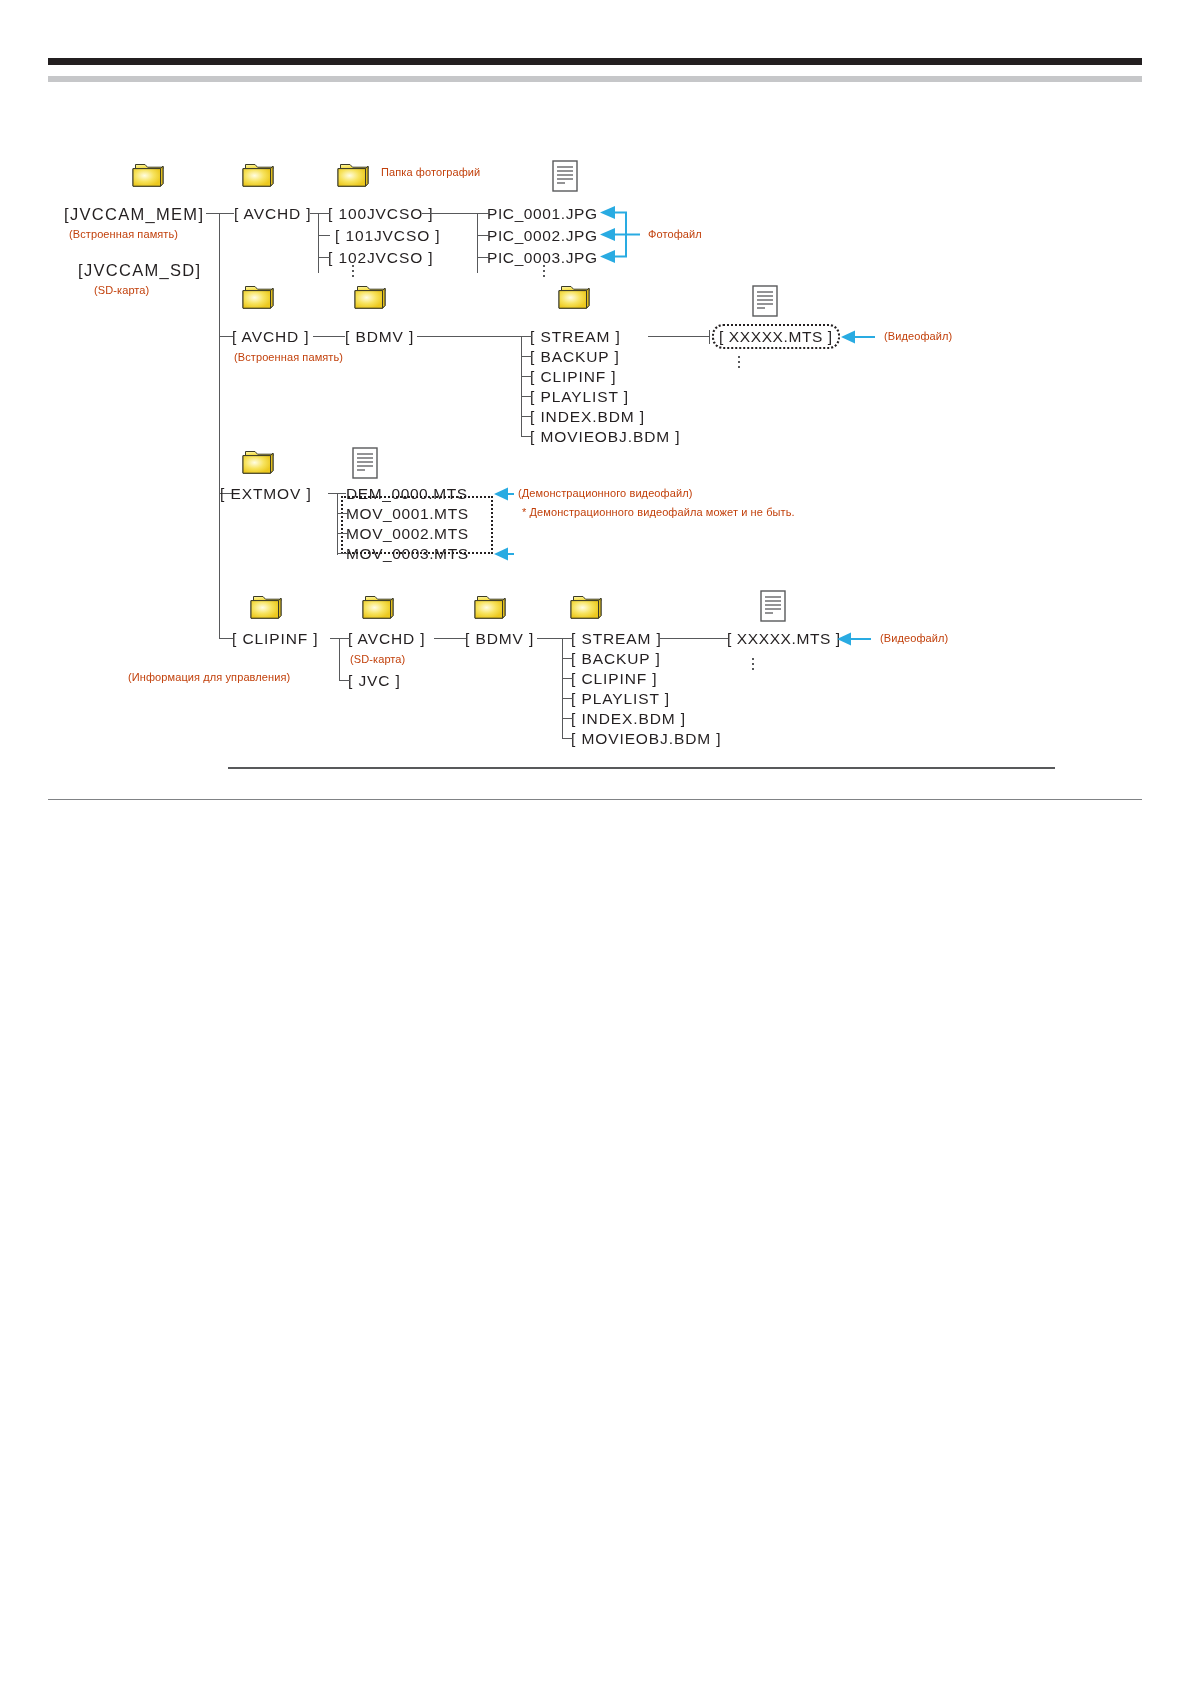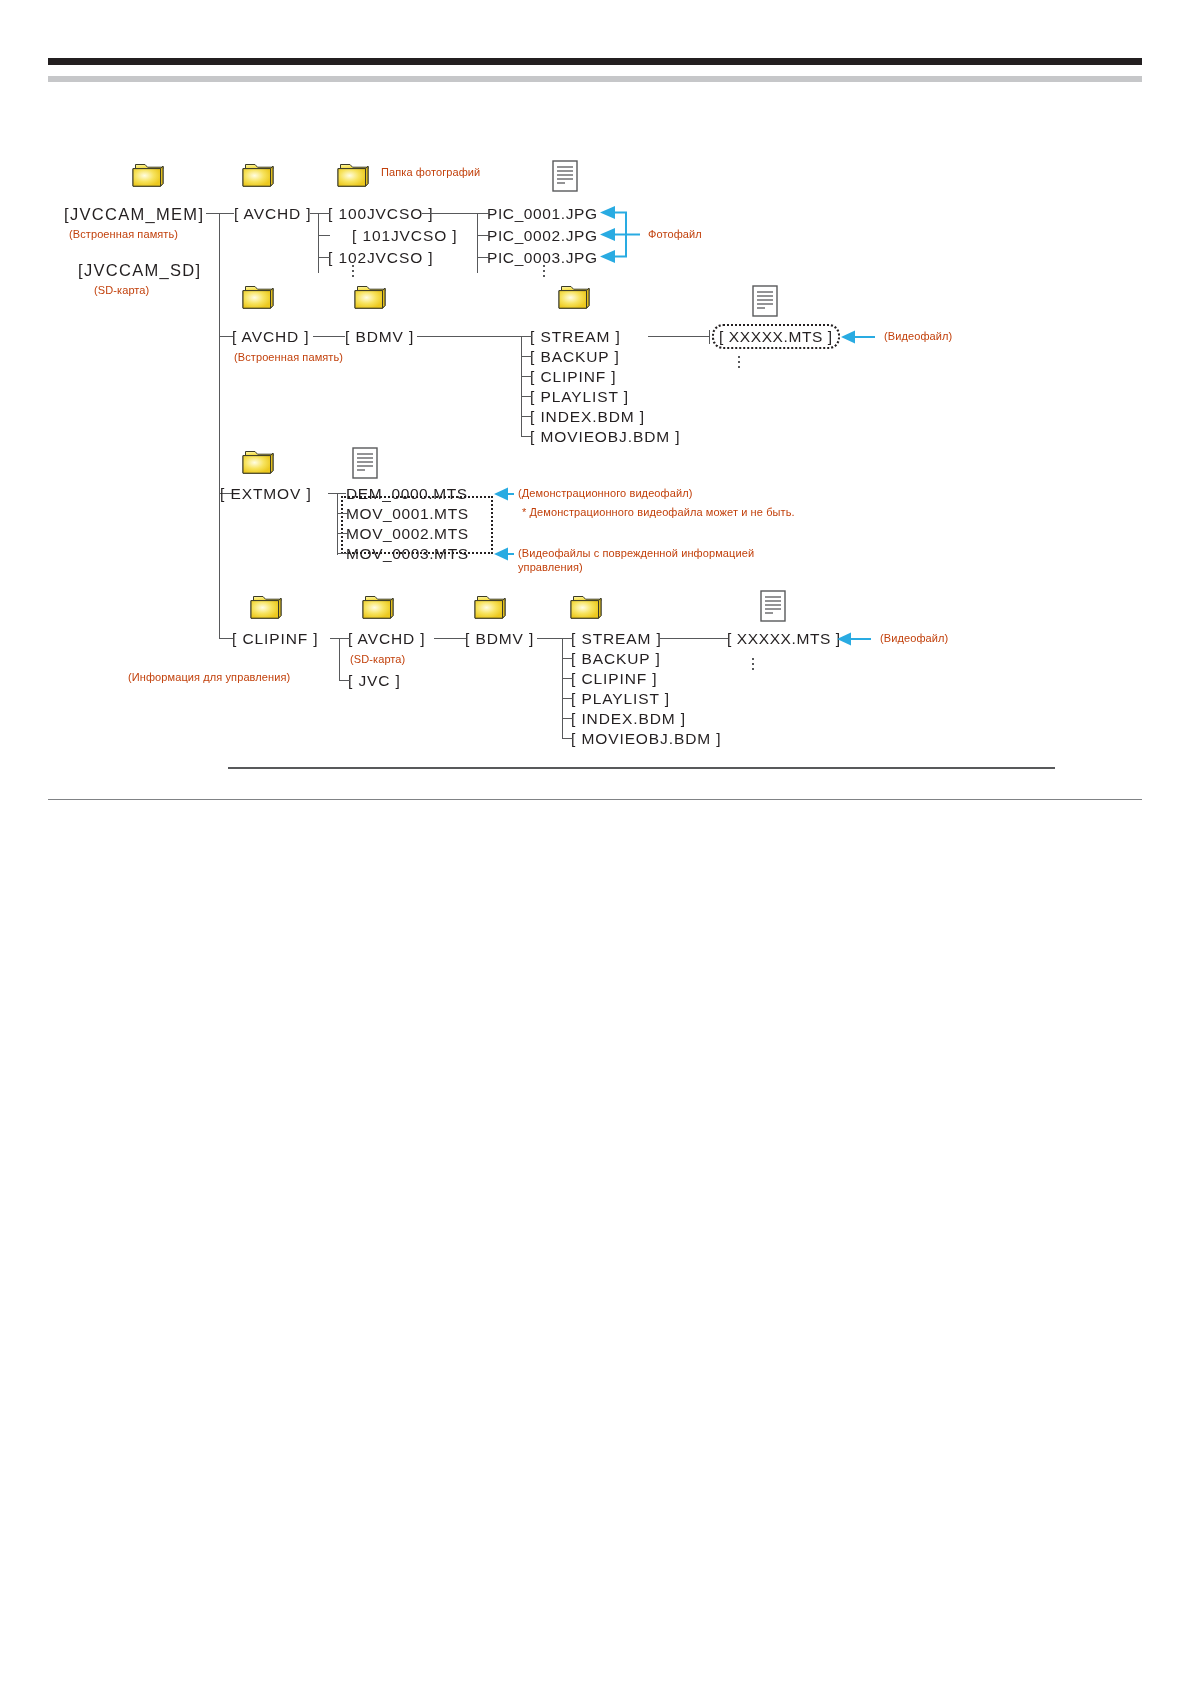--- a/index.html
+++ b/index.html
@@ -217,21 +217,21 @@
   <div class="ln v" style="left:219px; top:213px; height:425px;"></div>
 
   <div class="node" style="left:234px; top:206px;">[ AVCHD ]</div>
 
   <div class="ln h" style="left:310px; top:213px; width:18px;"></div>
   <div class="ln v" style="left:318px; top:213px; height:60px;"></div>
 
   <div class="node" style="left:328px; top:206px;">[ 100JVCSO ]</div>
   <div class="ln h" style="left:318px; top:213px; width:12px;"></div>
 
-  <div class="node" style="left:336px; top:228px;margin-left:16px;">[ 101JVCSO ]</div>
+  <div class="node" style="left:319px; top:228px;margin-left:16px;">[ 101JVCSO ]</div>
   <div class="ln h" style="left:318px; top:235px; width:12px;"></div>
 
   <div class="node" style="left:328px; top:250px;">[ 102JVCSO ]</div>
   <div class="ln h" style="left:318px; top:257px; width:12px;"></div>
 
   <div class="vdots" style="left:352px; top:265px;">
     <i></i>
       <i></i>
       <i></i>
   </div>
@@ -376,21 +376,20 @@
   </div>
   <div class="note" style="left:518px; top:487px;">(Демонстрационного видеофайл)</div>
   <div class="note" style="left:522px; top:506px;">* Демонстрационного видеофайла может и не быть.</div>
 
   <div class="arrow" style="left:494px; top:546px;">
     <svg width="22" height="16">
       <path d="M0,8 L14,1.5 L14,14.5 Z" fill="#29abe2"></path>
       <line x1="13" y1="8" x2="20" y2="8" stroke="#29abe2" stroke-width="2"></line>
     </svg>
   </div>
-  <div class="note wrap" style="left:518px; top:547px; width:300px;">(Видеофайлы с поврежденной информацией управления)</div>
 
   <div class="folder" style="left:248px; top:592px;">
     <svg width="36" height="30">
         <use href="#sym-folder"></use>
       </svg>
   </div>
   <div class="folder" style="left:360px; top:592px;">
     <svg width="36" height="30">
         <use href="#sym-folder"></use>
       </svg>

